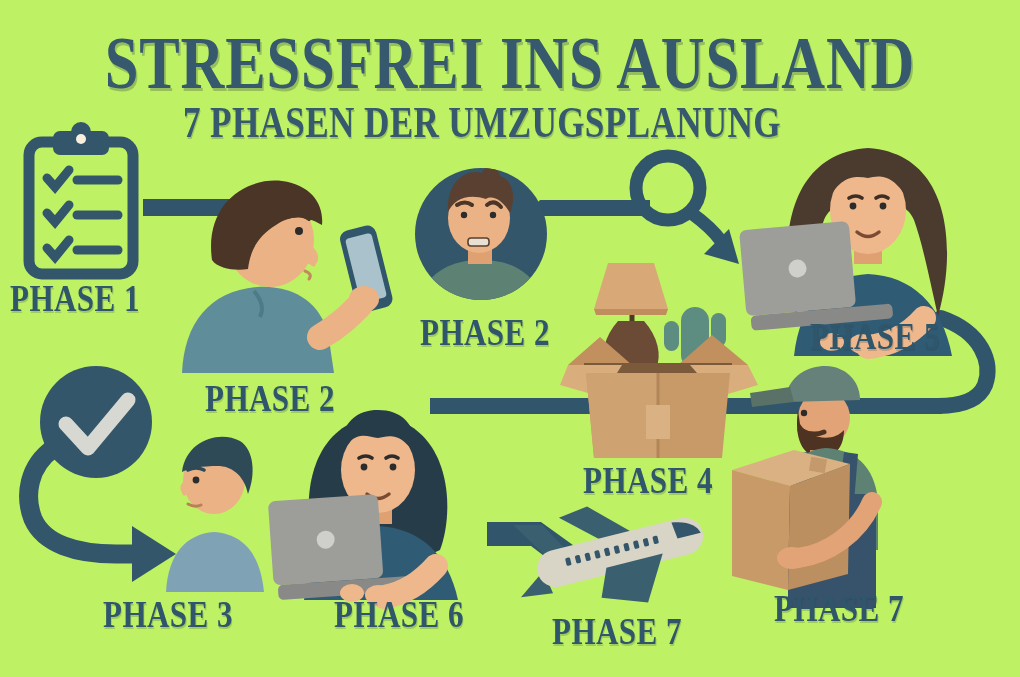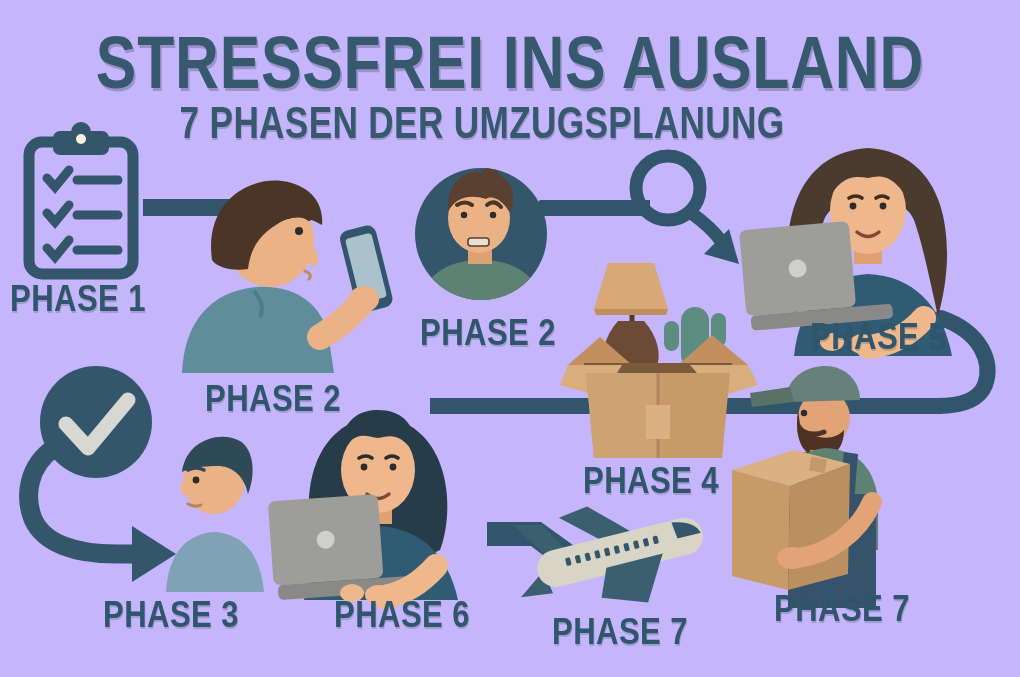--- a/index.html
+++ b/index.html
@@ -1,18 +1,18 @@
 <!DOCTYPE html>
 <html><head>
 <meta charset="utf-8">
 <style>
   html,body{margin:0;padding:0;}
   .stage{
     position:relative;width:1020px;height:677px;overflow:hidden;
-    background:#c4b5fd;font-family:Liberation Sans, sans-serif;
+    background:#bef264;font-family:Liberation Serif, serif;
   }
   .abs{position:absolute;}
   .title{
     left:0;right:0;top:26px;text-align:center;
     font-size:74px;font-weight:700;color:#36596d;line-height:1;
     transform:scaleX(0.82);transform-origin:center;
     letter-spacing:1px;white-space:nowrap;
     text-shadow:2px 3px 0 rgba(46,60,72,0.28);
   }
   .subtitle{

